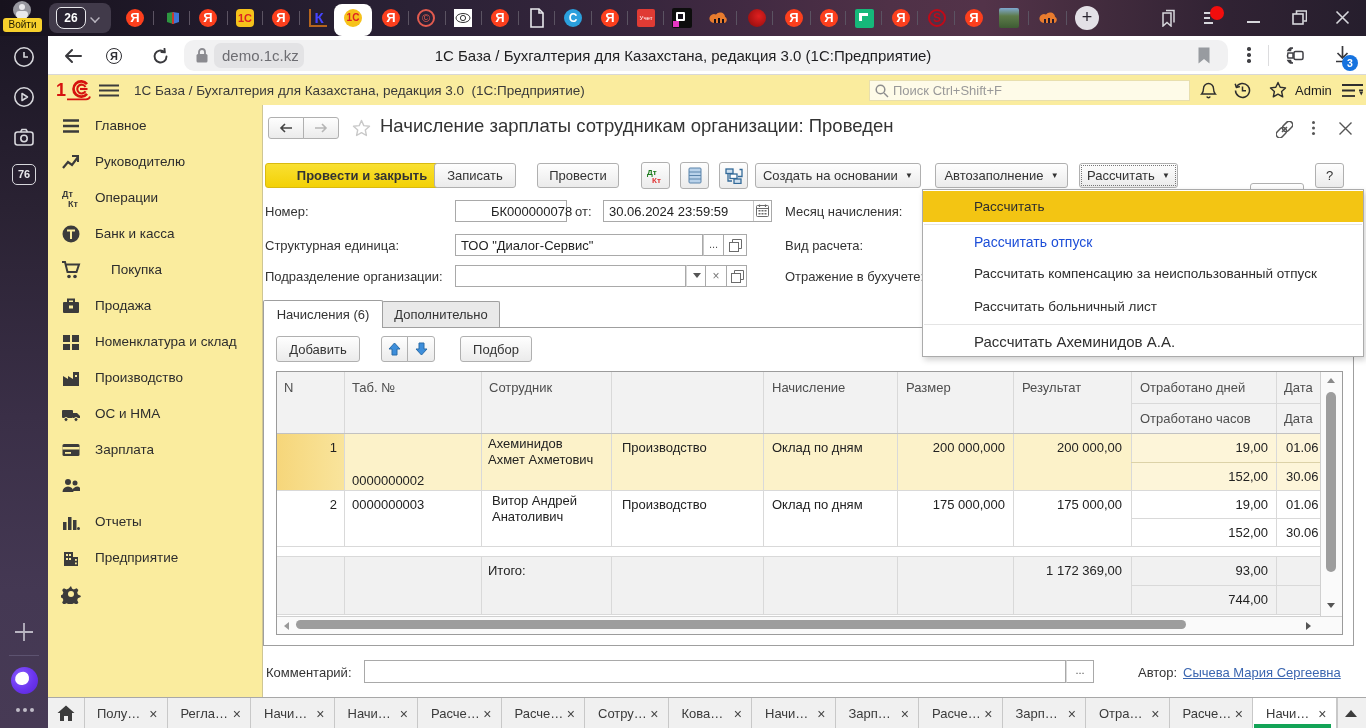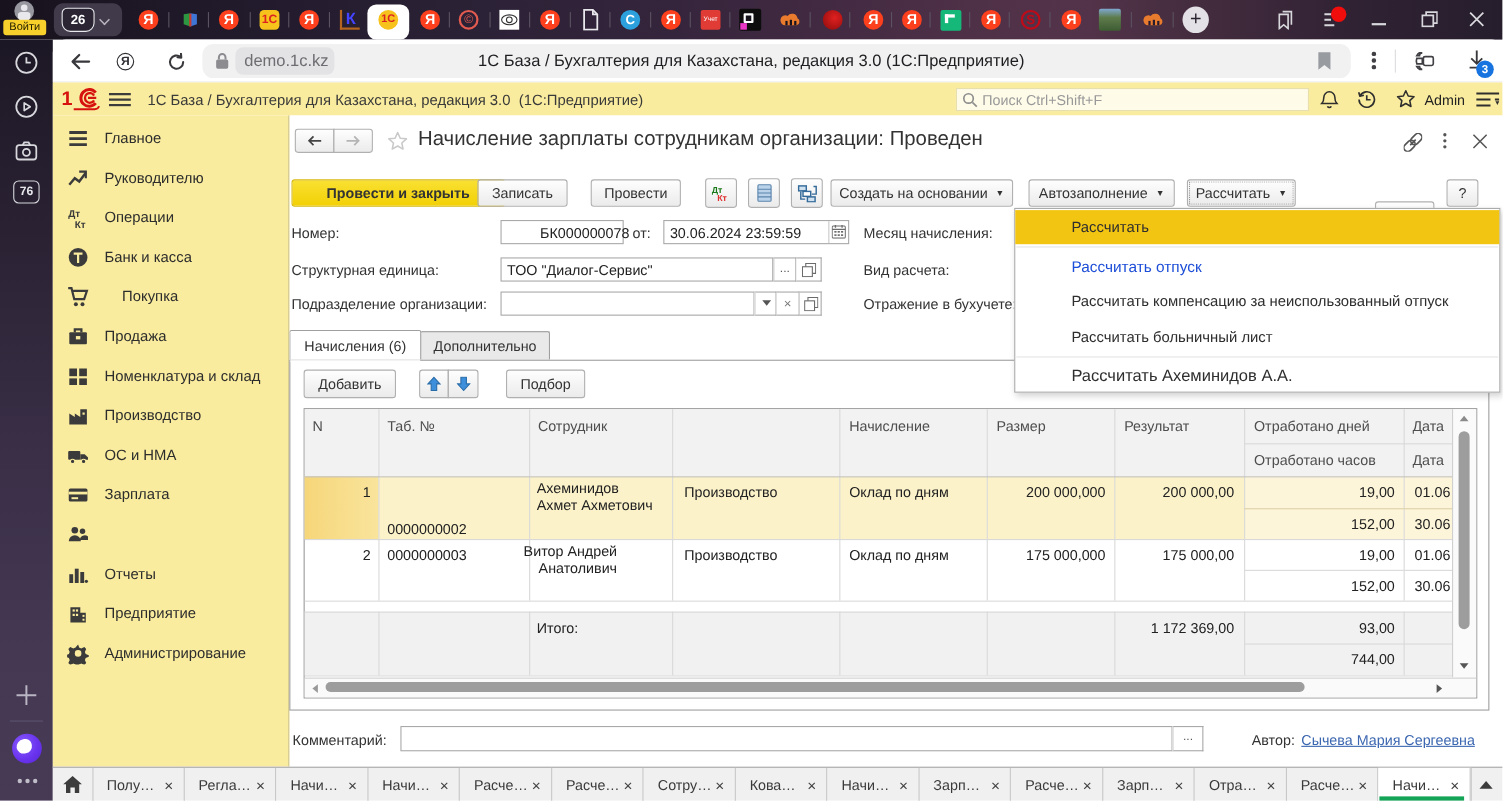--- a/index.html
+++ b/index.html
@@ -327,21 +327,20 @@
       <rect x="5" y="10" width="2" height="2" fill="#faec9e"></rect>
       <rect x="8" y="10" width="2" height="2" fill="#faec9e"></rect>
       <rect x="14" y="11" width="1.8" height="1.8" fill="#faec9e"></rect>
       <rect x="14" y="14.5" width="1.8" height="1.8" fill="#faec9e"></rect>
     </svg>
   <div class="mitem" style="left:0;top:436px;">Предприятие</div>
   <svg class="ab ticon" style="left:13px;top:479px;" viewBox="0 0 20 20">
       <path d="M10 1.5 l1.2 3 a6 6 0 0 1 1.8 .75 l3-1.3 1.8 1.8 -1.3 3 a6 6 0 0 1 .75 1.8 l3 1.2 0 1.5 -3 1.2 a6 6 0 0 1 -.75 1.8 l1.3 3 -1.8 1.8 -3 -1.3 a6 6 0 0 1 -1.8 .75 l-1.2 3 -1.5 0 -1.2 -3 a6 6 0 0 1 -1.8 -.75 l-3 1.3 -1.8 -1.8 1.3 -3 a6 6 0 0 1 -.75 -1.8 l-3 -1.2 0 -1.5 3 -1.2 a6 6 0 0 1 .75 -1.8 l-1.3 -3 1.8 -1.8 3 1.3 a6 6 0 0 1 1.8 -.75 Z" fill="#3b3b3b" transform="scale(0.95) translate(0.5,0.5)"></path>
       <circle cx="10" cy="10" r="3" fill="#faec9e"></circle>
     </svg>
-  <div class="mitem" style="left:0;top:472px;">Администрирование</div>
 </div>
 
 <div class="ab" id="content" style="left:264px;top:105px;width:1102px;height:592px;background:#fff;">
 
   <div class="btn" style="left:4px;top:12px;width:36px;height:22px;border-radius:3px 0 0 3px;">
       <svg width="14" height="10" viewBox="0 0 14 10">
         <path d="M13 5 H2 M6 1 L2 5 L6 9" fill="none" stroke="#444" stroke-width="1.6"></path>
       </svg>
     </div>
   <div class="btn" style="left:39px;top:12px;width:36px;height:22px;border-radius:0 3px 3px 0;">
@@ -517,21 +516,21 @@
   <div class="cell" style="left:508px;top:329px;width:122px;height:27px;">Оклад по дням</div>
   <div class="cell num" style="left:633px;top:329px;width:112px;height:27px;">200 000,000</div>
   <div class="cell num" style="left:749px;top:329px;width:113px;height:27px;">200 000,00</div>
   <div class="cell num" style="left:867px;top:329px;width:141px;height:27px;">19,00</div>
   <div class="cell" style="left:1022px;top:329px;width:34px;height:27px;">01.06</div>
   <div class="cell num" style="left:867px;top:358px;width:141px;height:26px;">152,00</div>
   <div class="cell" style="left:1022px;top:358px;width:34px;height:26px;">30.06</div>
 
   <div class="cell num" style="left:13px;top:386px;width:64px;height:27px;">2</div>
   <div class="cell" style="left:88px;top:386px;width:125px;height:27px;">0000000003</div>
-  <div class="cell" style="left:212px;top:388px;width:120px;height:34px;line-height:16px;align-items:flex-start;text-align:right;">Витор Андрей<br>Анатоливич</div>
+  <div class="cell" style="left:228px;top:388px;width:120px;height:34px;line-height:16px;align-items:flex-start;">Витор Андрей<br>Анатоливич</div>
   <div class="cell" style="left:358px;top:386px;width:138px;height:27px;">Производство</div>
   <div class="cell" style="left:508px;top:386px;width:122px;height:27px;">Оклад по дням</div>
   <div class="cell num" style="left:633px;top:386px;width:112px;height:27px;">175 000,000</div>
   <div class="cell num" style="left:749px;top:386px;width:113px;height:27px;">175 000,00</div>
   <div class="cell num" style="left:867px;top:386px;width:141px;height:27px;">19,00</div>
   <div class="cell" style="left:1022px;top:386px;width:34px;height:27px;">01.06</div>
   <div class="cell num" style="left:867px;top:414px;width:141px;height:26px;">152,00</div>
   <div class="cell" style="left:1022px;top:414px;width:34px;height:26px;">30.06</div>
 
   <div class="cell" style="left:224px;top:452px;width:120px;height:27px;">Итого:</div>

